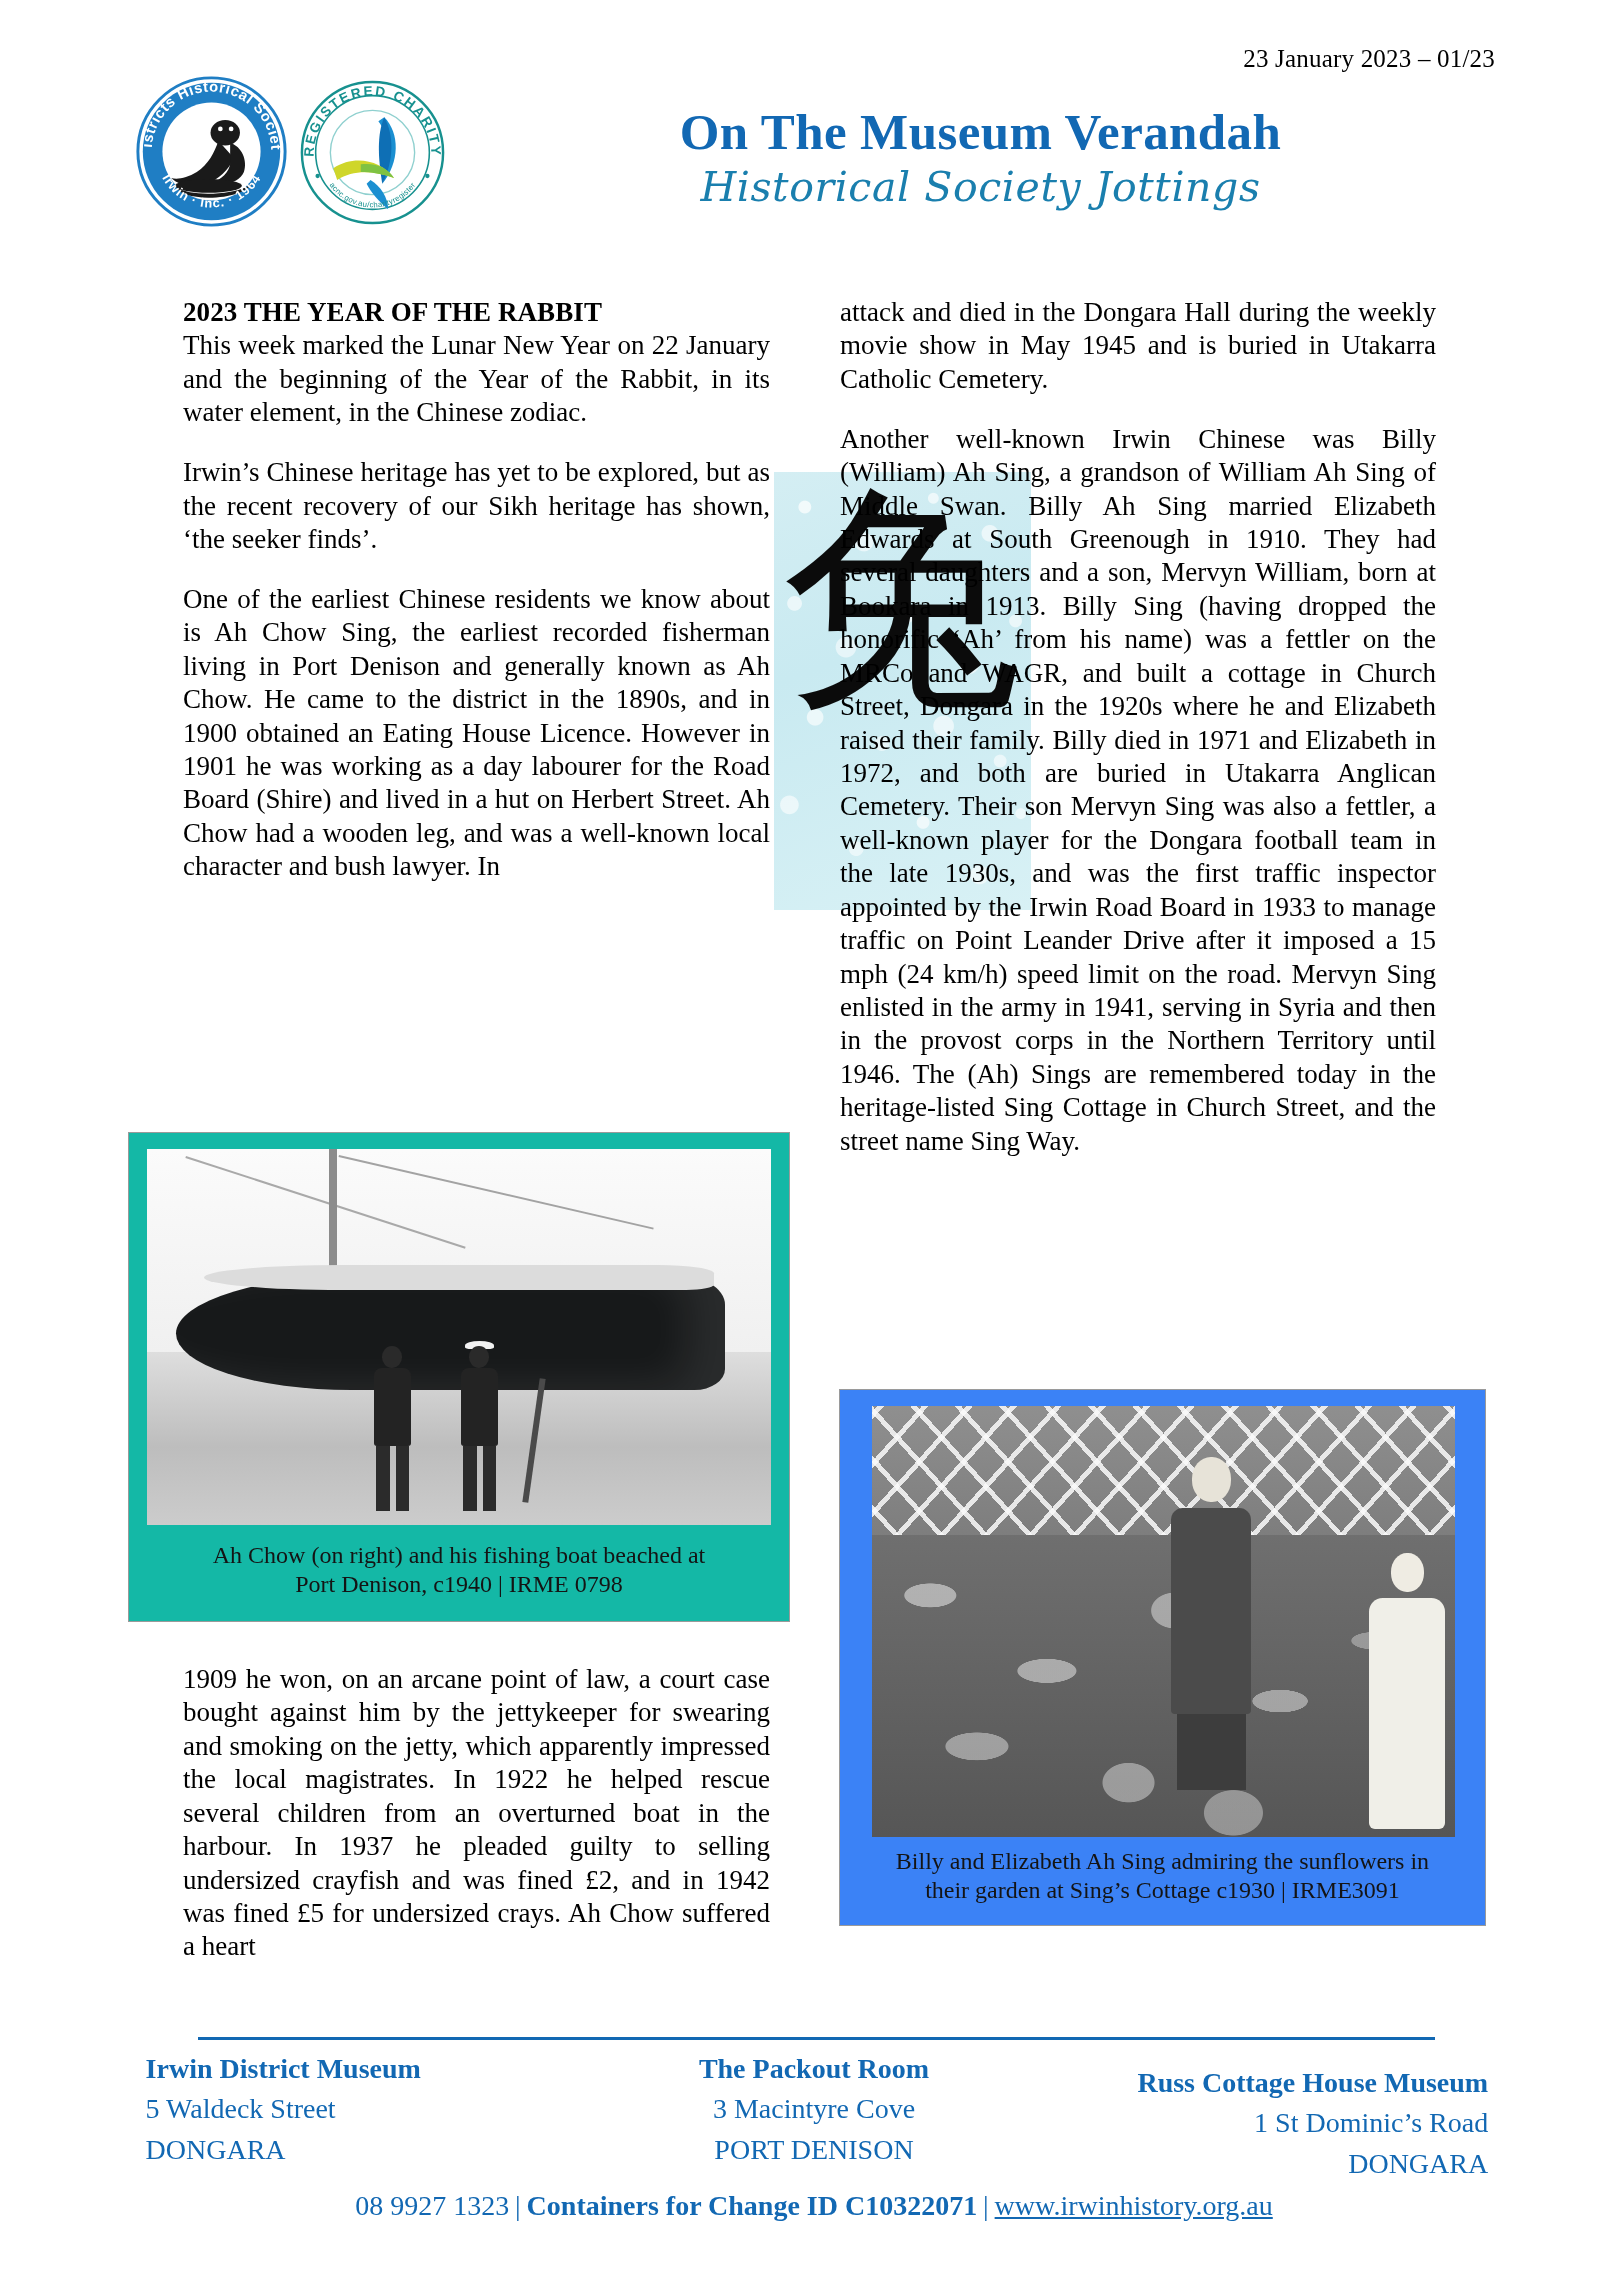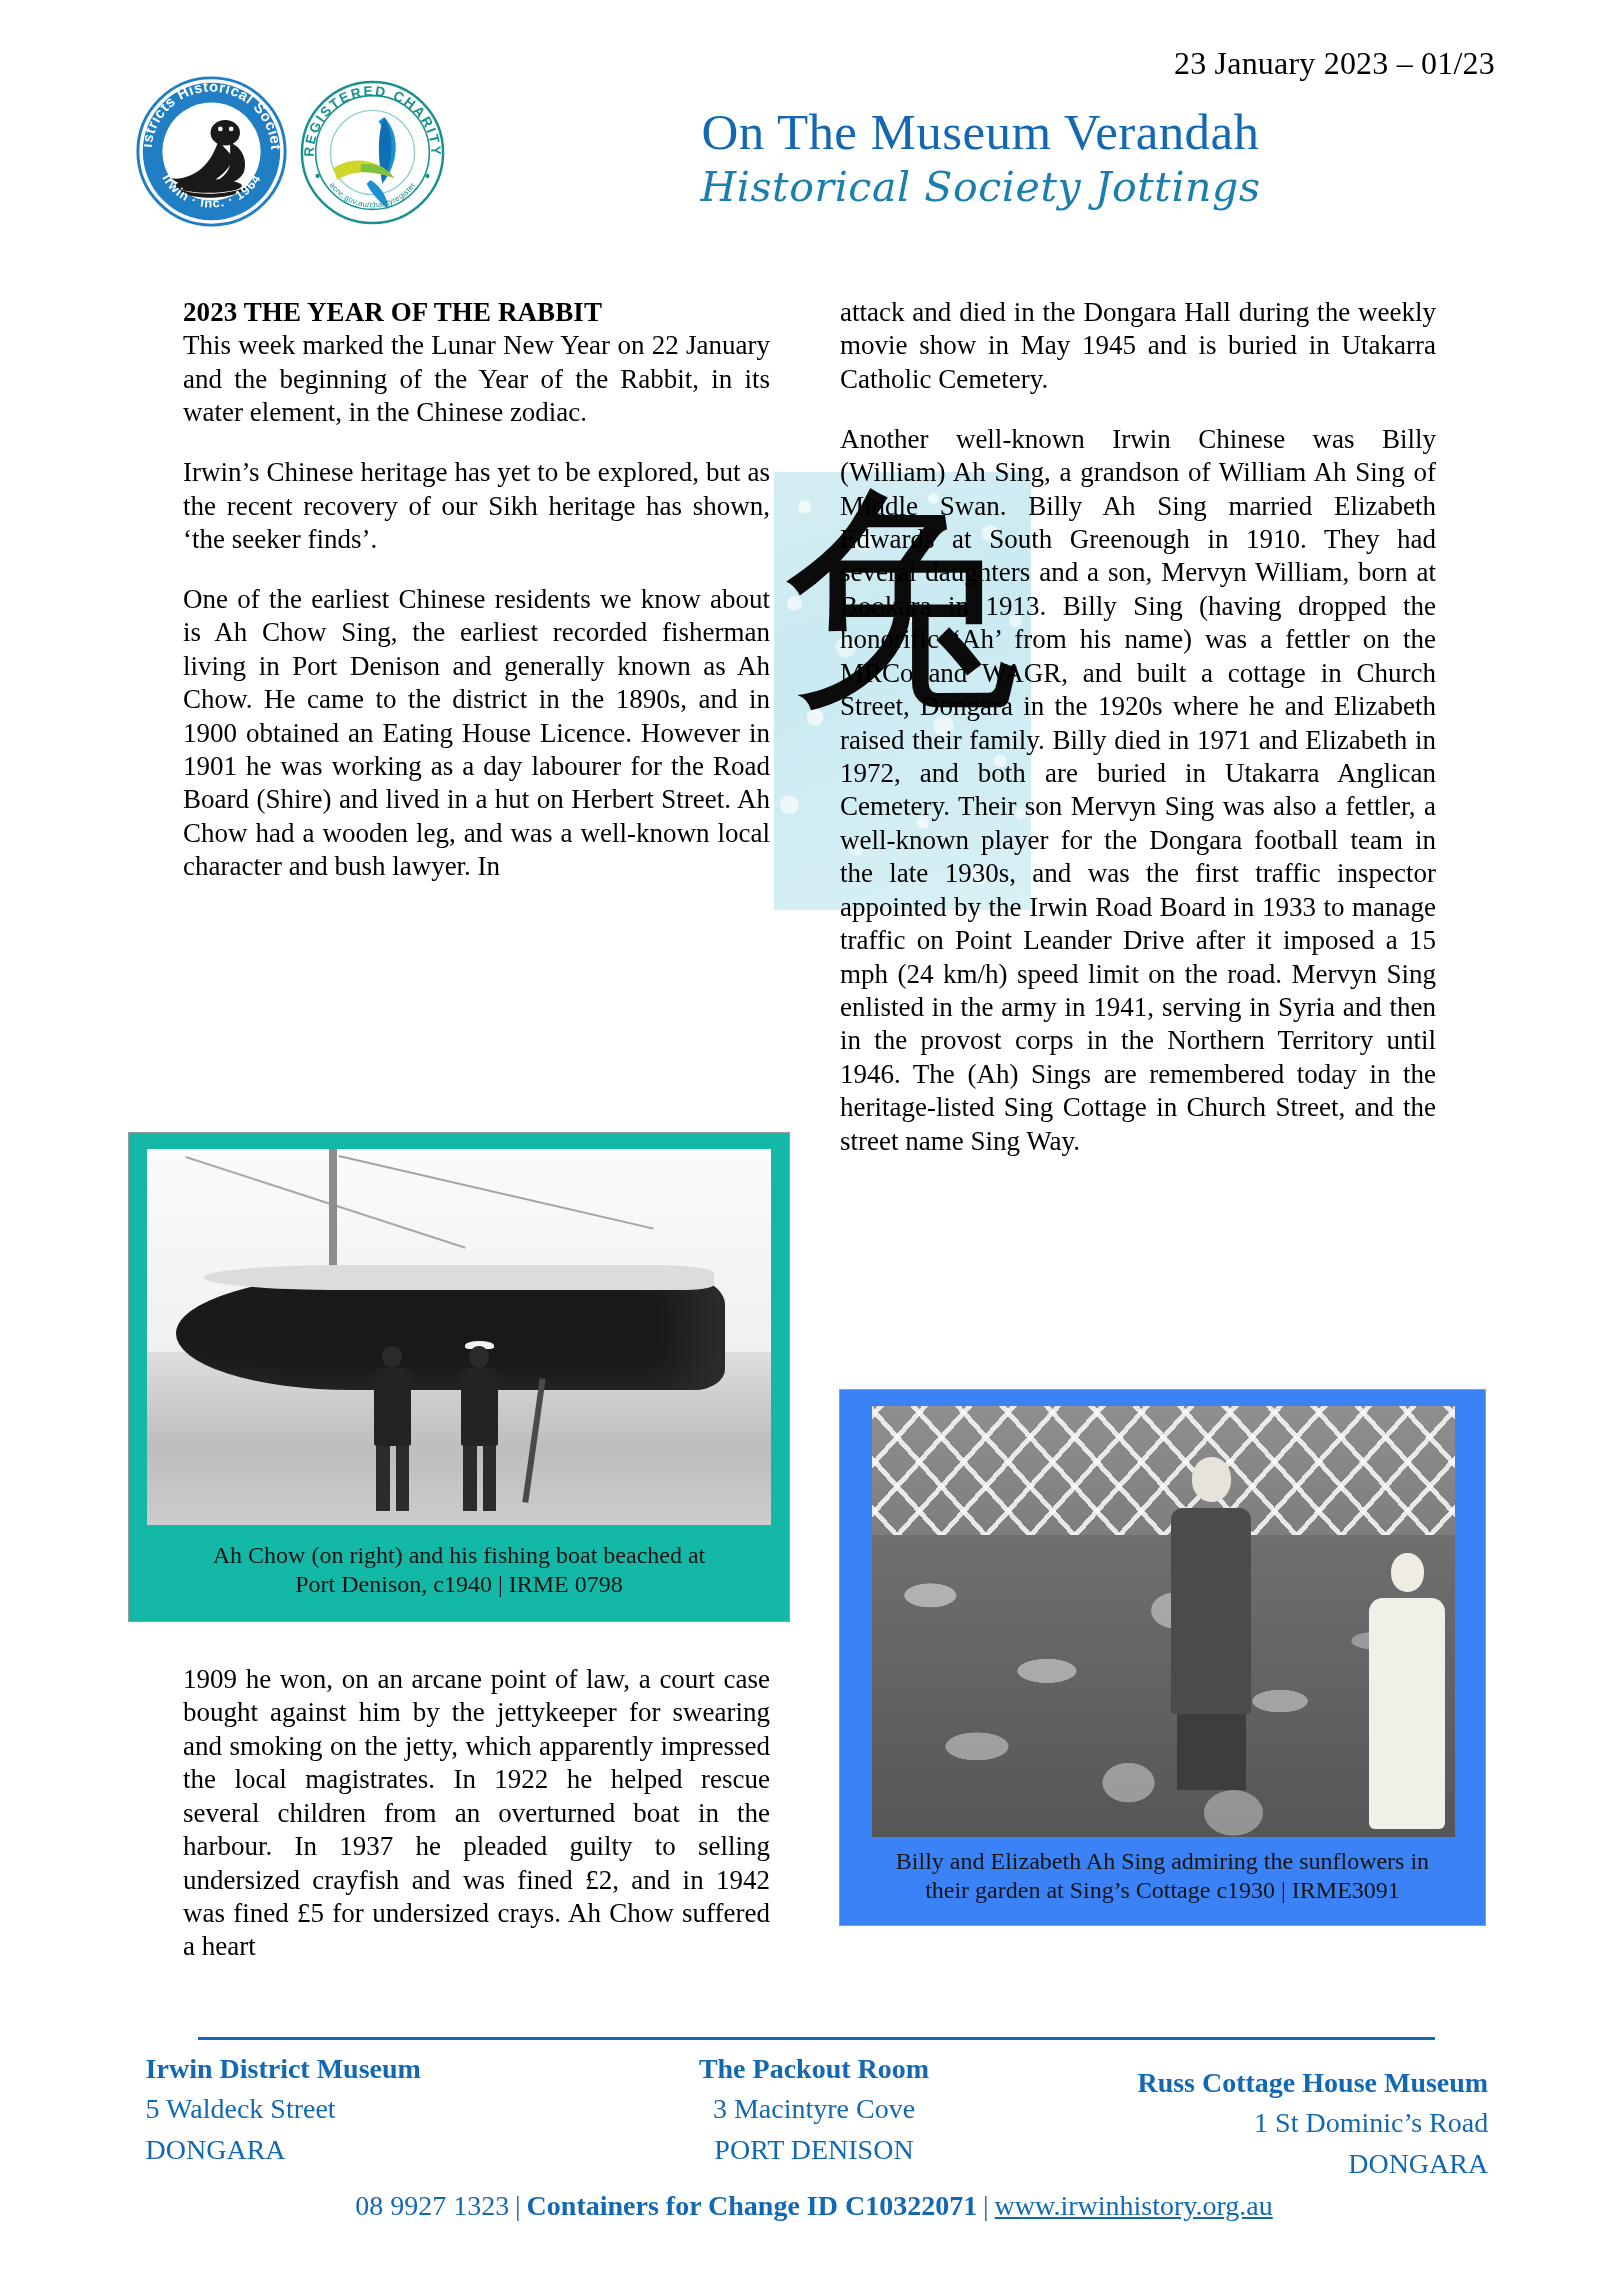--- a/index.html
+++ b/index.html
@@ -19,21 +19,21 @@
     background: #ffffff;
     overflow: hidden;
     box-sizing: border-box;
   }
 
   
   .issue-date {
     position: absolute;
     top: 45px;
     right: 125px;
-    font-size: 32px;
+    font-size: 25px;
     letter-spacing: 0.2px;
     white-space: nowrap;
   }
   .logo-ihs {
     position: absolute;
     left: 132px;
     top: 72px;
     width: 159px;
     height: 159px;
   }
@@ -46,21 +46,21 @@
   }
   .masthead {
     position: absolute;
     left: 461px;
     top: 106px;
     width: 1039px;
     text-align: center;
   }
   .masthead-title {
     font-family: "Liberation Serif", "DejaVu Serif", serif;
-    font-weight: normal;
+    font-weight: bold;
     font-size: 51px;
     color: #1268b3;
     line-height: 1.04;
     letter-spacing: 0.4px;
   }
   .masthead-sub {
     font-family: "DejaVu Serif", "Liberation Serif", serif;
     font-style: italic;
     font-size: 41px;
     color: #1a7fae;

